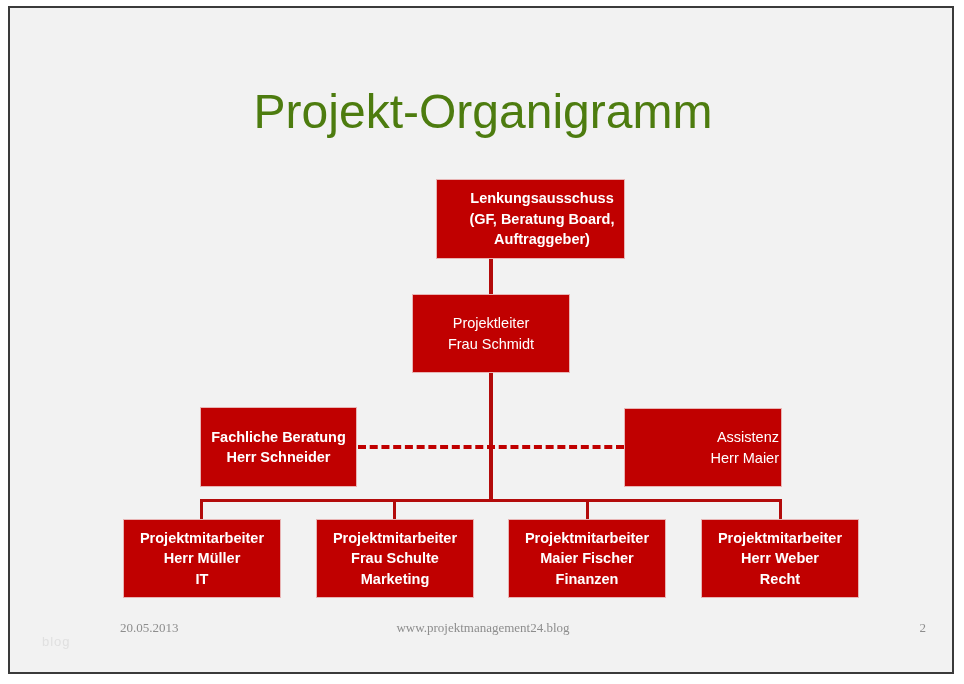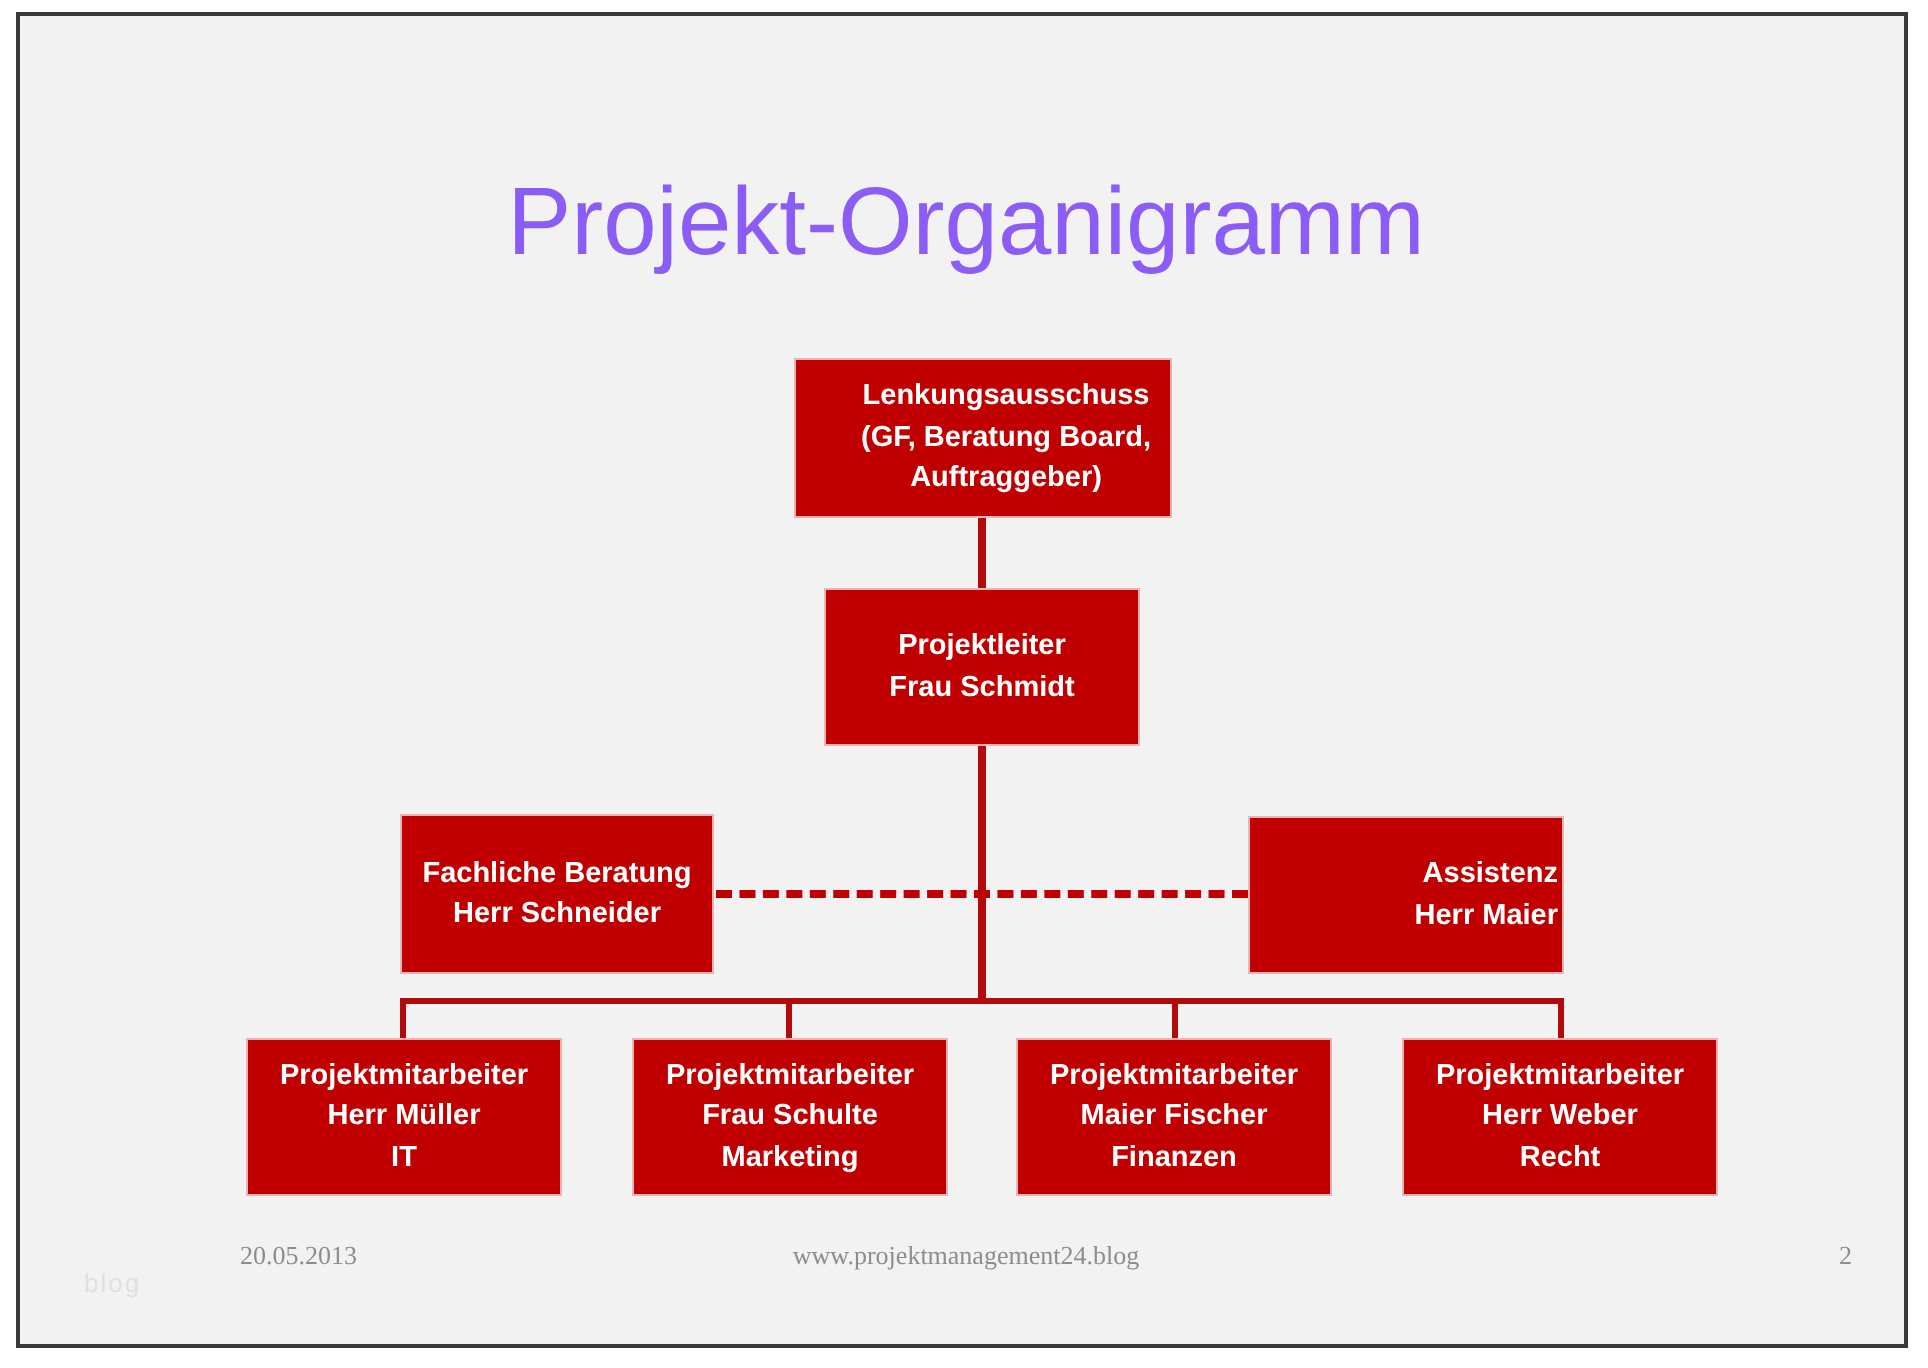--- a/index.html
+++ b/index.html
@@ -25,21 +25,21 @@
     overflow: hidden;
   }
   .title {
     position: absolute;
     left: 0;
     top: 78px;
     width: 946px;
     text-align: center;
     font-size: 48px;
     font-weight: 400;
-    color: #8b5cf6;
+    color: #4d7c0f;
     letter-spacing: 0px;
     line-height: 1.1;
   }
 
   
   .conn {
     position: absolute;
     background: #b30b0b;
   }
   .conn-v { width: 4px; }
@@ -62,24 +62,24 @@
     font-size: 14.5px;
     display: flex;
     flex-direction: column;
     align-items: center;
     justify-content: center;
     text-align: center;
     line-height: 1.0;
     z-index: 5;
   }
   .box .ln { display: block; padding: 3px 2px; white-space: nowrap; }
-  .box.plain { font-weight: bold; }
+  .box.plain { font-weight: normal; }
 
   
-  #box-steering   { left: 387px; top: 171px; width: 189px; height: 80px; padding-left: 23px; }
+  #box-steering   { left: 426px; top: 171px; width: 189px; height: 80px; padding-left: 23px; }
   #box-leader     { left: 402px; top: 286px; width: 158px; height: 79px; }
   #box-consult    { left: 190px; top: 399px; width: 157px; height: 80px; }
   #box-assist     { left: 614px; top: 400px; width: 158px; height: 79px; align-items: flex-end; }
   #box-member-0   { left: 113px; top: 511px; width: 158px; height: 79px; }
   #box-member-1   { left: 306px; top: 511px; width: 158px; height: 79px; }
   #box-member-2   { left: 498px; top: 511px; width: 158px; height: 79px; }
   #box-member-3   { left: 691px; top: 511px; width: 158px; height: 79px; }
 
   
   .footer-item {

